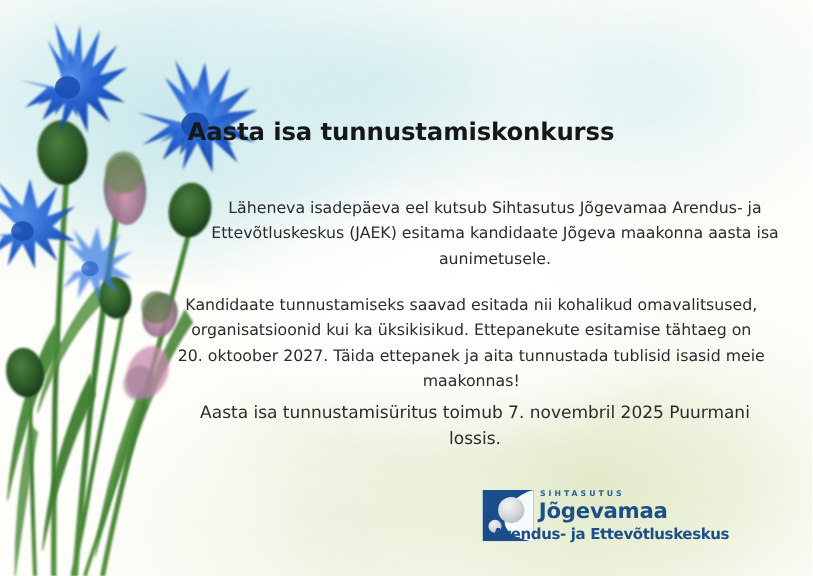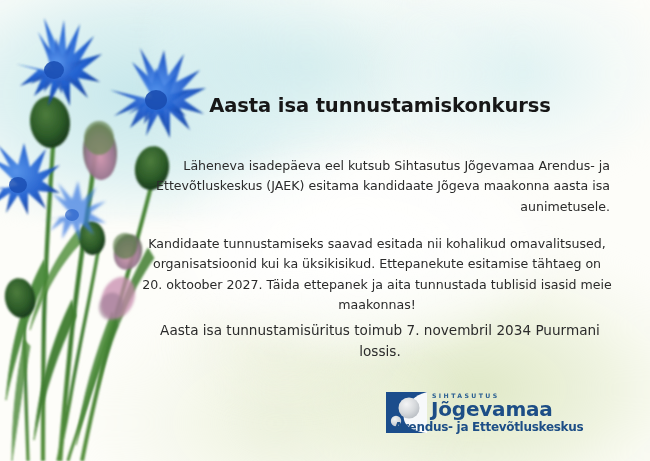--- a/index.html
+++ b/index.html
@@ -103,36 +103,36 @@
     left: 150px;
     top: 0;
     width: 460px;
     height: 461px;
   }
 
   .poster-title {
     position: absolute;
     left: 0; top: 94px;
     width: 460px;
-    text-align: center;
+    text-align: left;
     font-size: 19.5px;
     font-weight: bold;
     color: #171717;
     letter-spacing: -0.1px;
   }
 
   .para {
     position: absolute;
     width: 460px;
     text-align: center;
     color: #2b2b2b;
     font-size: 12.6px;
     line-height: 20.4px;
   }
-  .para-1 { left: 0; top: 156px; text-align: right; }
+  .para-1 { left: 16px; top: 156px; }
   .para-2 { left: -8px; top: 234px; width: 470px; }
   .para-3 { left: 0; top: 320px; font-size: 13.6px; line-height: 21px; }
 
   
   .logo {
     position: absolute;
     left: 386px;
     top: 392px;
     width: 250px;
     height: 52px;
@@ -151,21 +151,21 @@
   }
   .logo-eyebrow {
     font-size: 6.2px;
     letter-spacing: 2.4px;
     color: #2a5f92;
     font-weight: bold;
     line-height: 8px;
     padding-left: 2px;
   }
   .logo-line1 {
-    font-size: 20px;
+    font-size: 17px;
     font-weight: bold;
     color: #1d4e86;
     line-height: 18px;
     letter-spacing: -0.2px;
     padding-left: 1px;
   }
   .logo-line2 {
     font-size: 12px;
     font-weight: bold;
     color: #1d4e86;
@@ -291,21 +291,21 @@
     </svg>
   </div>
 
   <div class="content">
     <div class="poster-title">Aasta isa tunnustamiskonkurss</div>
 
     <div class="para para-1">Läheneva isadepäeva eel kutsub Sihtasutus Jõgevamaa Arendus- ja Ettevõtluskeskus (JAEK) esitama kandidaate Jõgeva maakonna aasta isa aunimetusele.</div>
 
     <div class="para para-2">Kandidaate tunnustamiseks saavad esitada nii kohalikud omavalitsused, organisatsioonid kui ka üksikisikud. Ettepanekute esitamise tähtaeg on 20. oktoober 2027. Täida ettepanek ja aita tunnustada tublisid isasid meie maakonnas!</div>
 
-    <div class="para para-3">Aasta isa tunnustamisüritus toimub 7. novembril 2034 Puurmani lossis.</div>
+    <div class="para para-3">Aasta isa tunnustamisüritus toimub 7. novembril 2025 Puurmani lossis.</div>
   </div>
 
   <div class="logo">
     <div class="logo-mark">
       <svg width="41" height="41" viewBox="0 0 41 41" xmlns="http://www.w3.org/2000/svg">
         <defs>
           <radialGradient id="cg1" cx="38%" cy="32%" r="72%">
             <stop offset="0%" stop-color="#f4f5f6"></stop>
             <stop offset="60%" stop-color="#d6d9dc"></stop>
             <stop offset="100%" stop-color="#b9bec4"></stop>

